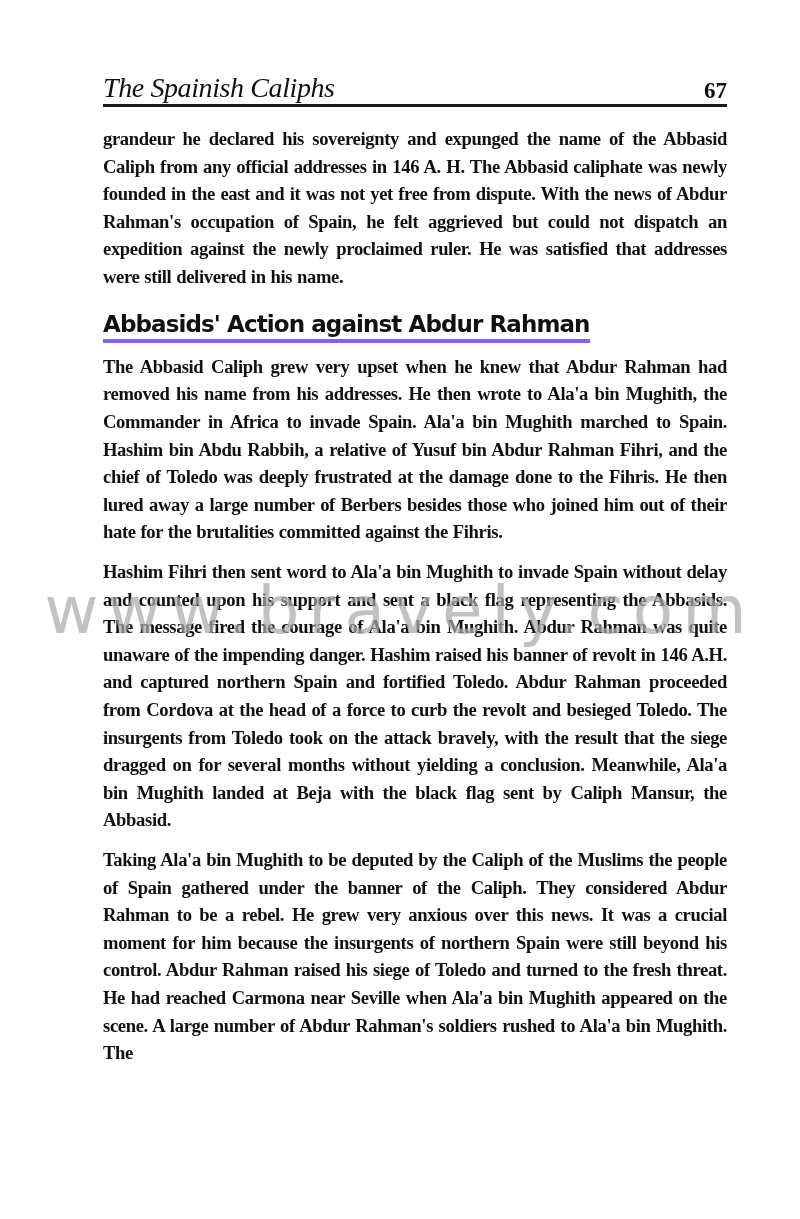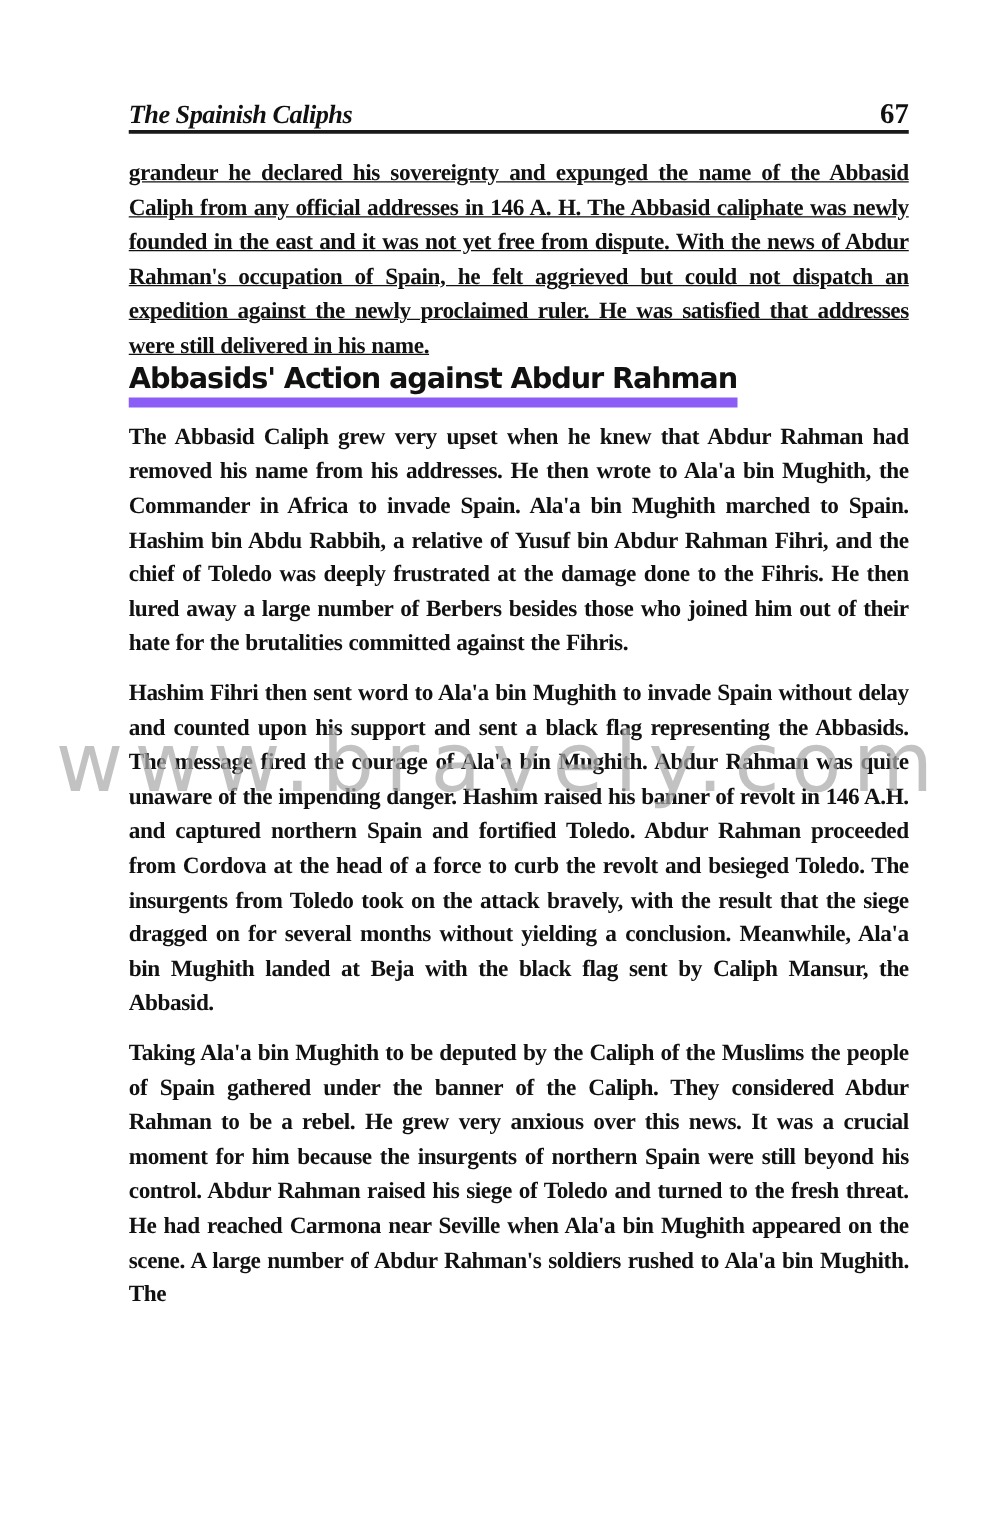--- a/index.html
+++ b/index.html
@@ -24,22 +24,22 @@
       display: flex;
       justify-content: space-between;
       align-items: flex-end;
       height: 32px;
       border-bottom: 3px solid #1a1a1a;
       padding-bottom: 2px;
     }
     .running-title {
       font-family: "Liberation Serif", serif;
       font-style: italic;
-      font-weight: bold;
-      font-size: 21px;
+      font-weight: normal;
+      font-size: 28px;
       letter-spacing: -0.4px;
       line-height: 1;
     }
     .page-number {
       font-family: "Liberation Serif", serif;
       font-weight: bold;
       font-size: 23px;
       line-height: 1;
       margin-top: 16px;
     }
@@ -48,29 +48,29 @@
       font-weight: bold;
       font-size: 18.6px;
       line-height: 27.6px;
       text-align: justify;
       letter-spacing: -0.35px;
       word-spacing: 0.5px;
       margin: 0;
     }
     .para.first {
       margin-top: 18px;
-      text-decoration: underline;
     }
     .para.after {
       margin-top: 12px;
       font-family: Liberation Serif, serif;
     }
     .section-heading-wrap {
+      margin-top: 21px;
       display: inline-block;
-      border-bottom: 8px solid #8b5cf6;
+      border-bottom: 4px solid #8b5cf6;
       padding-bottom: 2px;
     }
     .section-heading {
       font-family: "DejaVu Sans", sans-serif;
       font-weight: bold;
       font-size: 23px;
       letter-spacing: -0.9px;
       line-height: 1.1;
       margin: 0;
       white-space: nowrap;

